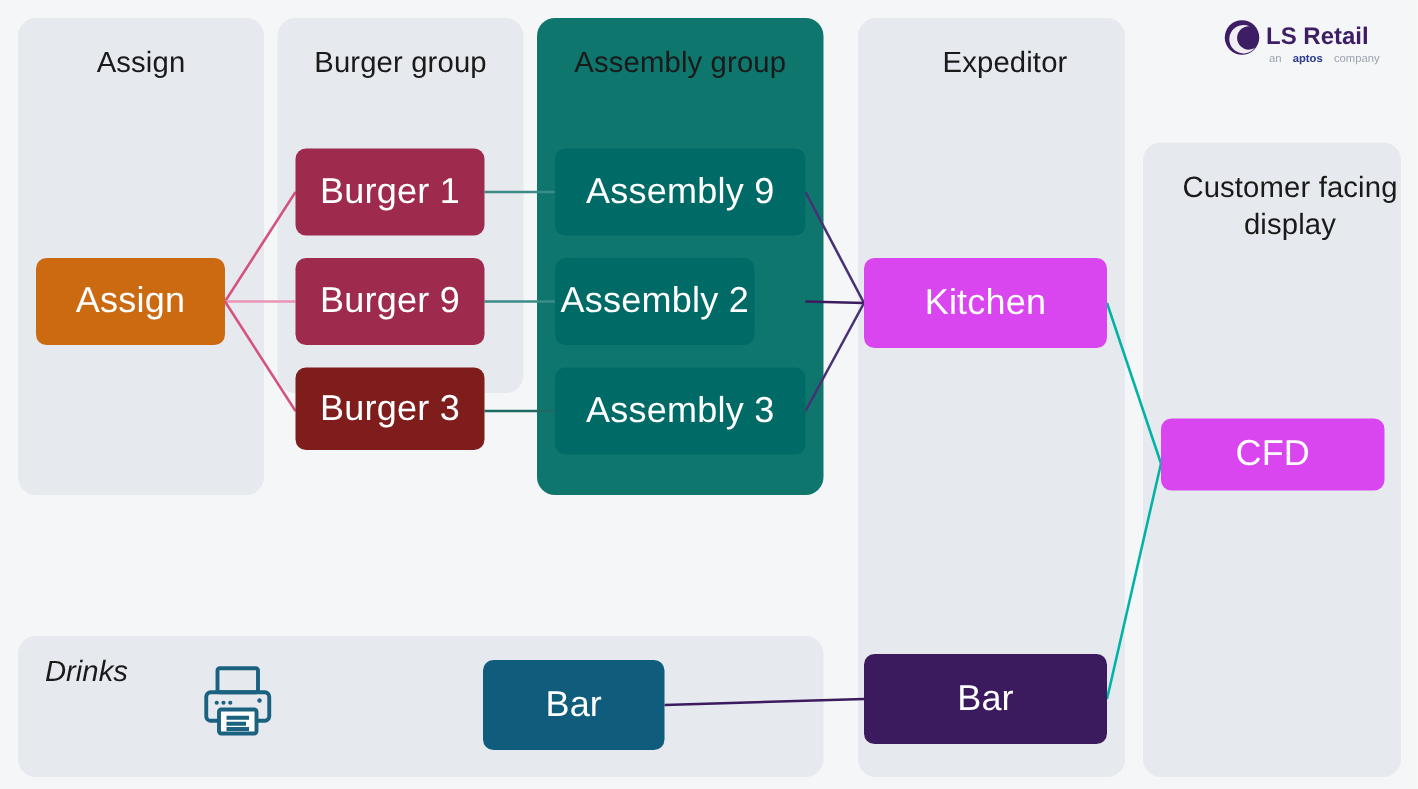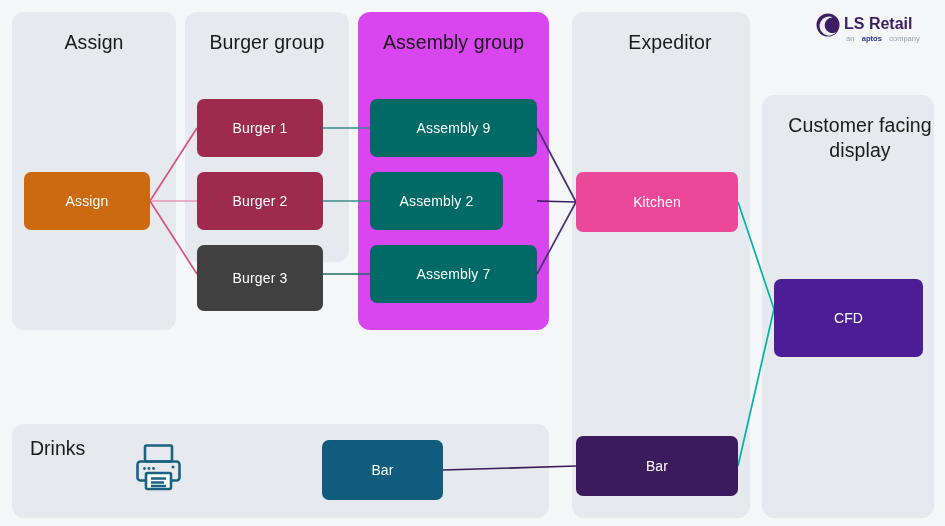--- a/index.html
+++ b/index.html
@@ -33,40 +33,41 @@
     letter-spacing: 0.1px;
   }
   
   .node {
     position: absolute;
     border-radius: 7px;
     display: flex;
     align-items: center;
     justify-content: center;
     color: #ffffff;
-    font-size: 14px;
+    font-size: 24px;
     letter-spacing: 0.15px;
     box-sizing: border-box;
     z-index: 3;
   }
   
   #links {
     position: absolute;
     left: 0;
     top: 0;
     width: 945px;
     height: 526px;
     z-index: 2;
     pointer-events: none;
   }
   
   .drinks-label {
     position: absolute;
     font-size: 19.5px;
     color: #1a1a1a;
+    font-style: italic;
   }
   .printer-icon {
     position: absolute;
     z-index: 3;
   }
   
   #logo {
     position: absolute;
     left: 815px;
     top: 12px;
@@ -88,21 +89,21 @@
 
 <div id="canvas">
 
   <div id="panels">
       <div class="panel" style="left: 12px; top: 12px; width: 164px; height: 318px; background: rgb(230, 233, 238);">
         <div class="panel-title" style="top: 18px;">Assign</div>
       </div>
       <div class="panel" style="left: 185px; top: 12px; width: 164px; height: 250px; background: rgb(230, 233, 238);">
         <div class="panel-title" style="top: 18px;">Burger group</div>
       </div>
-      <div class="panel" style="left: 358px; top: 12px; width: 191px; height: 318px; background: #d946ef;">
+      <div class="panel" style="left: 358px; top: 12px; width: 191px; height: 318px; background: #0f766e;">
         <div class="panel-title" style="top: 18px;">Assembly group</div>
       </div>
       <div class="panel" style="left: 572px; top: 12px; width: 178px; height: 506px; background: rgb(230, 233, 238);">
         <div class="panel-title" style="top: 18px; padding-left: 18px;">Expeditor</div>
       </div>
       <div class="panel" style="left: 762px; top: 95px; width: 172px; height: 423px; background: rgb(230, 233, 238);">
         <div class="panel-title" style="top: 18px; margin-left: 24px;">Customer facing display</div>
       </div>
       <div class="panel" style="left: 12px; top: 424px; width: 537px; height: 94px; background: rgb(230, 233, 238);"></div>
     </div>
@@ -123,38 +124,38 @@
     </svg>
 
   <div id="nodes">
       <div class="node" style="left: 24px; top: 172px; width: 126px; height: 58px; background: rgb(203, 106, 16);">
         <span>Assign</span>
       </div>
       <div class="node" style="left: 197px; top: 99px; width: 126px; height: 58px; background: rgb(158, 43, 78);">
         <span>Burger 1</span>
       </div>
       <div class="node" style="left: 197px; top: 172px; width: 126px; height: 58px; background: rgb(158, 43, 78);">
-        <span>Burger 2</span>
+        <span>Burger 9</span>
       </div>
-      <div class="node" style="left: 197px; top: 245px; width: 126px; height: 66px; background: #404040;">
+      <div class="node" style="left: 197px; top: 245px; width: 126px; height: 55px; background: #7f1d1d;">
         <span>Burger 3</span>
       </div>
       <div class="node" style="left: 370px; top: 99px; width: 167px; height: 58px; background: rgb(0, 106, 102);">
         <span>Assembly 9</span>
       </div>
       <div class="node" style="left: 370px; top: 172px; width: 133px; height: 58px; background: rgb(0, 106, 102);">
         <span>Assembly 2</span>
       </div>
       <div class="node" style="left: 370px; top: 245px; width: 167px; height: 58px; background: rgb(0, 106, 102);">
-        <span>Assembly 7</span>
+        <span>Assembly 3</span>
       </div>
-      <div class="node" style="left: 576px; top: 172px; width: 162px; height: 60px; background: #ec4899;">
+      <div class="node" style="left: 576px; top: 172px; width: 162px; height: 60px; background: #d946ef;">
         <span>Kitchen</span>
       </div>
-      <div class="node" style="left: 774px; top: 279px; width: 149px; height: 78px; background: #4c1d95;">
+      <div class="node" style="left: 774px; top: 279px; width: 149px; height: 48px; background: #d946ef;">
         <span>CFD</span>
       </div>
       <div class="node" style="left: 322px; top: 440px; width: 121px; height: 60px; background: rgb(15, 92, 125);">
         <span>Bar</span>
       </div>
       <div class="node" style="left: 576px; top: 436px; width: 162px; height: 60px; background: rgb(59, 26, 94);">
         <span>Bar</span>
       </div>
     </div>
 

